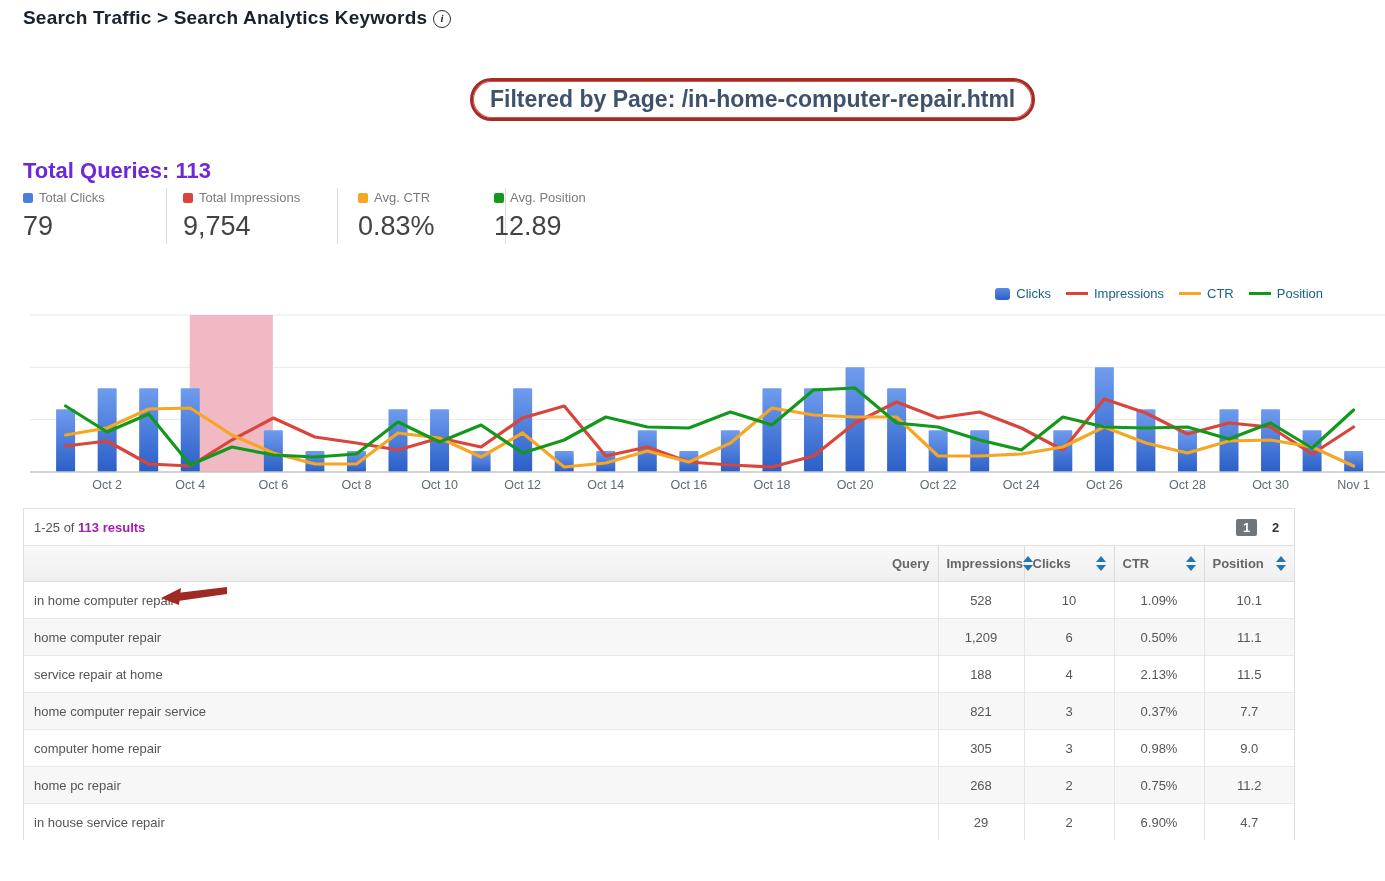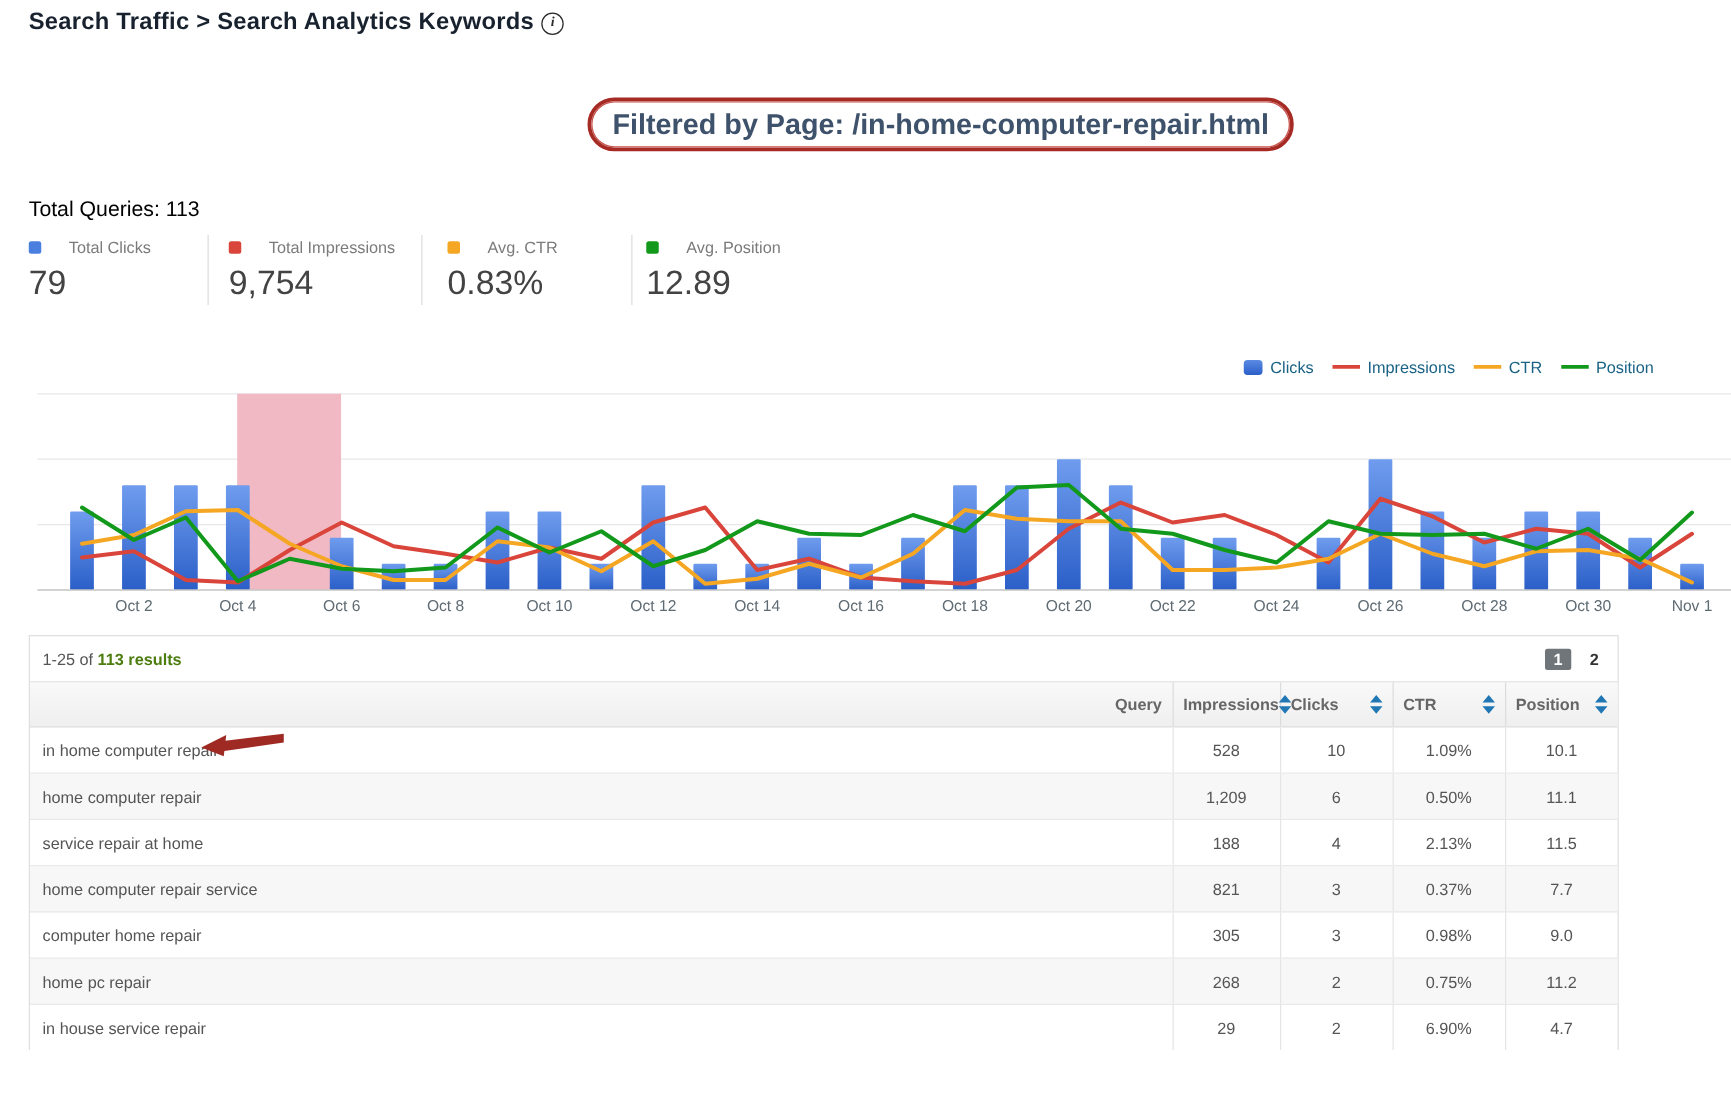--- a/index.html
+++ b/index.html
@@ -10,42 +10,42 @@
   .crumb{position:absolute;left:23px;top:7px;font-size:19px;font-weight:bold;color:#18222e;letter-spacing:.2px;}
   .info-icon{display:inline-block;width:16px;height:16px;border:1.5px solid #2b2b2b;border-radius:50%;
     font-size:11px;line-height:15px;text-align:center;font-weight:bold;font-family:"Liberation Serif",serif;
     font-style:italic;vertical-align:2px;margin-left:6px;color:#2b2b2b;}
 
   
   .filter-badge{position:absolute;left:470px;top:78px;padding:5px 17px;border:3px solid #a62b25;
     border-radius:24px;font-size:23px;font-weight:bold;color:#3e526b;background:#fff;box-shadow:0 0 0 1px #c9534d inset;}
 
   
-  .total-queries{position:absolute;left:23px;top:158px;font-size:17px;font-weight:normal;color:#000000;}
+  .total-queries{position:absolute;left:23px;top:158px;font-size:22px;font-weight:bold;color:#6d28d9;}
   .metric{position:absolute;top:190px;}
-  .metric .lbl{font-size:13px;color:#7b7b7b;display:flex;align-items:center;gap:22px;}
+  .metric .lbl{font-size:13px;color:#7b7b7b;display:flex;align-items:center;gap:6px;}
   .metric .sq{width:10px;height:10px;border-radius:2px;display:inline-block;}
   .metric .val{font-size:27px;color:#434343;margin-top:6px;font-weight:400;}
   .vdiv{position:absolute;top:188px;width:1px;height:56px;background:#ddd;}
 
   
   #legend{position:absolute;top:286px;right:62px;display:flex;align-items:center;gap:15px;font-size:13px;color:#1a6386;}
   .lg-item{display:flex;align-items:center;gap:6px;}
   .lg-bar{width:15px;height:12px;border-radius:3px;}
   .lg-line{width:22px;height:3px;}
 
   
   #chart{position:absolute;left:0;top:303px;width:1385px;height:195px;}
   #chart text{font-size:12.5px;fill:#5f6b73;}
 
   
   #tableWrap{position:absolute;left:23px;top:508px;width:1270px;border:1px solid #e0e0e0;border-bottom:none;background:#fff;}
   .results-bar{height:36px;display:flex;align-items:center;justify-content:space-between;
     padding:0 10px;font-size:13px;color:#555;border-bottom:1px solid #e0e0e0;}
-  .results-bar b{color:#4d7c0f;}
+  .results-bar b{color:#a21caf;}
   .pager{display:flex;align-items:center;gap:10px;}
   .page-btn{min-width:17px;height:17px;line-height:17px;text-align:center;font-size:13px;font-weight:bold;color:#333;cursor:pointer;}
   .page-btn.current{background:#70757a;color:#fff;border-radius:2px;padding:0 2px;}
   table{border-collapse:collapse;width:100%;table-layout:fixed;font-size:13px;}
   thead th{background:linear-gradient(#f9f9f9,#efefef);color:#666;font-weight:bold;text-align:right;
     height:35px;padding:0 8px;border-bottom:1px solid #ddd;}
   thead th.num{border-left:1px solid #dcdcdc;}
   .th-flex{display:flex;align-items:center;justify-content:space-between;}
   .sort{display:flex;flex-direction:column;gap:3px;cursor:pointer;}
   .sort .up{width:0;height:0;border-left:5px solid transparent;border-right:5px solid transparent;border-bottom:6px solid #2077b4;}
@@ -88,21 +88,21 @@
   </div>
   <div class="vdiv" style="left:337px"></div>
   <div class="metric" style="left:358px">
     <div class="lbl">
         <span class="sq" style="background: rgb(245, 166, 35);"></span>
         <span>Avg. CTR</span>
       </div>
     <div class="val">0.83%</div>
   </div>
   <div class="vdiv" style="left:505px"></div>
-  <div class="metric" style="left:517px">
+  <div class="metric" style="left:494px">
     <div class="lbl">
         <span class="sq" style="background: rgb(18, 153, 28);"></span>
         <span>Avg. Position</span>
       </div>
     <div class="val">12.89</div>
   </div>
 
   <div id="legend">
       <div class="lg-item">
         <span class="lg-bar" style="background: linear-gradient(rgb(91, 139, 228), rgb(43, 95, 200));"></span>

